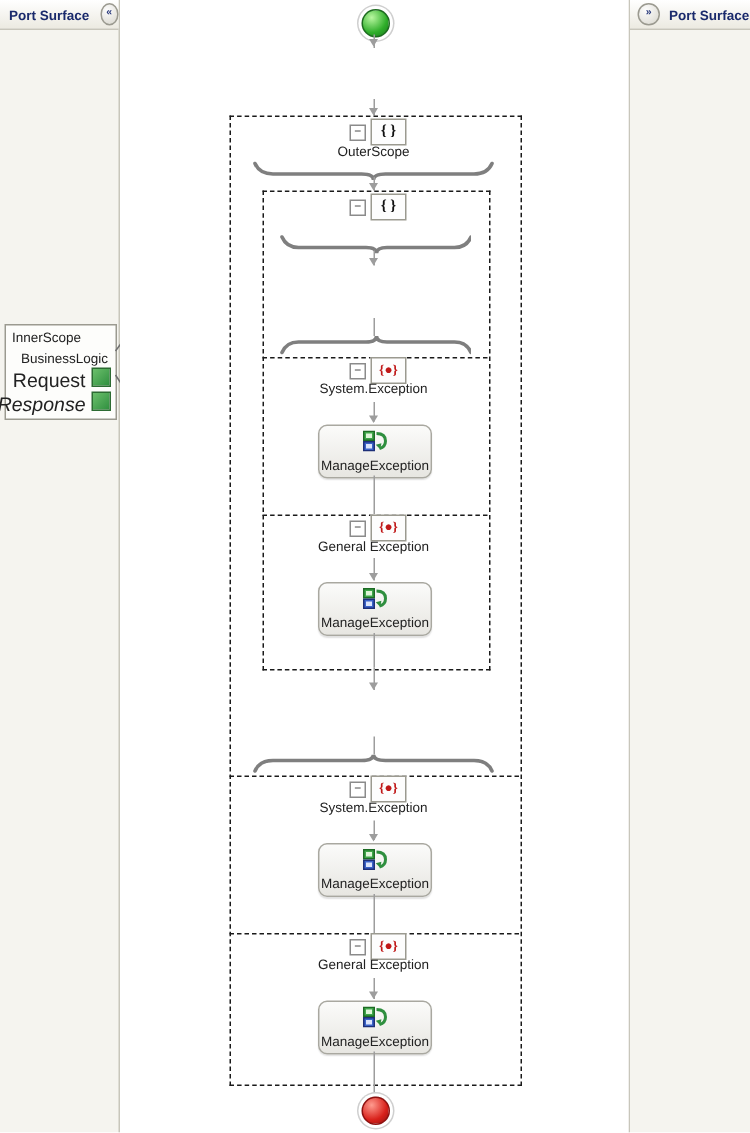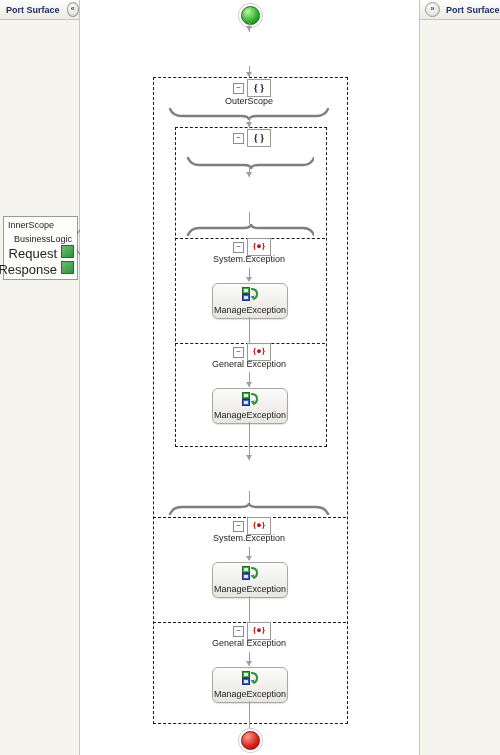--- a/index.html
+++ b/index.html
@@ -29,21 +29,21 @@
   
   .abs{position:absolute;}
 
   
   #port{position:absolute;left:3px;top:216px;width:73px;height:62px;
         background:#fdfdfb;border:1px solid #9b9a90;}
   #port .pt-title{position:absolute;left:4px;top:3px;font-size:9px;color:#222;}
   #port .pt-op{position:absolute;left:10px;top:17px;font-size:9px;color:#222;}
   #port .pt-msg{position:absolute;right:20px;font-size:13px;color:#222;text-align:center;}
   #port .pt-msg.a{top:29px;}
-  #port .pt-msg.b{top:45px;}
+  #port .pt-msg.b{top:45px;font-style:italic;}
   .port-conn{position:absolute;width:11px;height:11px;
         background:linear-gradient(135deg,#6bbf6b,#2f8f3f);border:1px solid #2c6b32;}
   #port .port-conn.a{right:3px;top:28px;}
   #port .port-conn.b{right:3px;top:44px;}
 
   
   .wire{position:absolute;left:0;top:0;width:500px;height:755px;pointer-events:none;}
 
   
   .term{position:absolute;width:17px;height:17px;border-radius:50%;}

